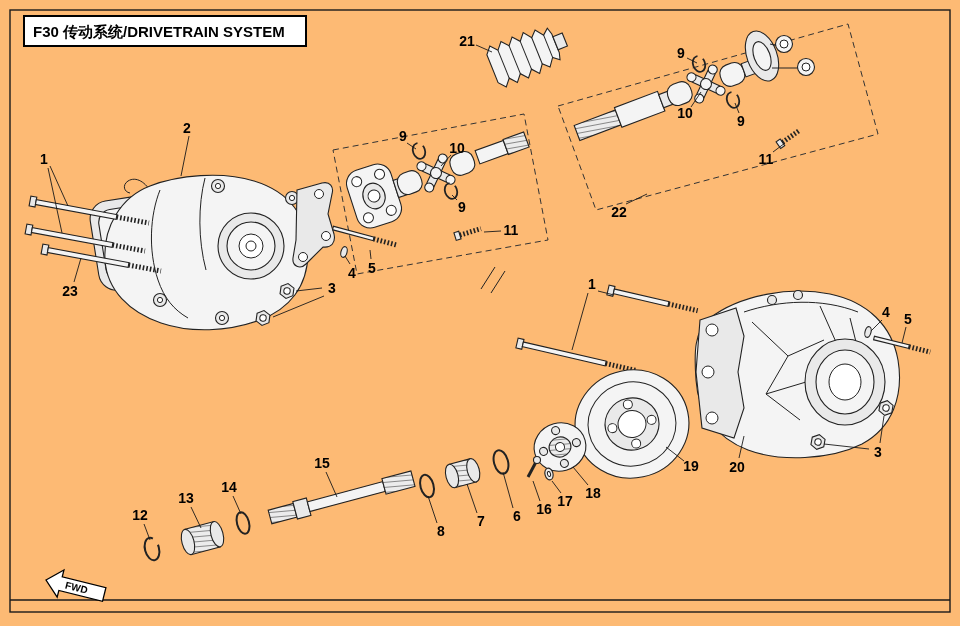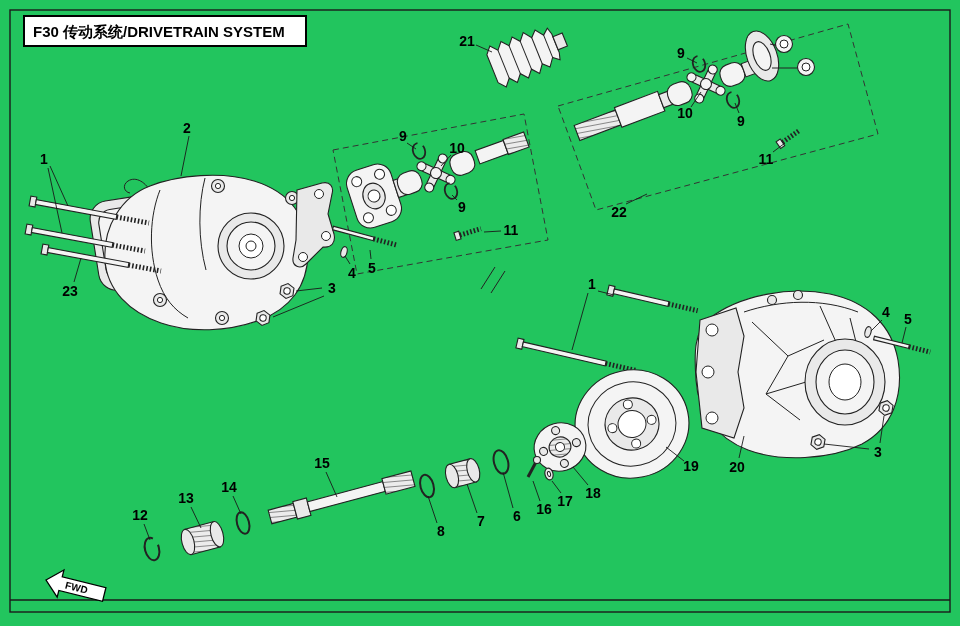--- a/index.html
+++ b/index.html
@@ -1,16 +1,16 @@
 <!DOCTYPE html>
 <html><head>
 <meta charset="utf-8">
 <style>
   html,body { margin:0; padding:0; background:#ffffff; }
-  .page { position:relative; width:960px; height:626px; background:#22c55e;
+  .page { position:relative; width:960px; height:626px; background:#fdba74;
           font-family:"Liberation Sans", sans-serif; overflow:hidden; }
   svg { display:block; }
   .frame   { fill:none; stroke:#1a1a1a; stroke-width:1.4; }
   .titlebox{ fill:#ffffff; stroke:#000; stroke-width:2; }
   .title-text { font:bold 15px "Liberation Sans", sans-serif; fill:#000; }
   .callout { font:bold 14px "Liberation Sans", sans-serif; fill:#000; text-anchor:middle; }
   .leader  { stroke:#1a1a1a; stroke-width:0.9; fill:none; }
   .part  { fill:#f4f4f4; stroke:#222; stroke-width:1.1; }
   .part2 { fill:#e9e9e9; stroke:#222; stroke-width:1.1; }
   .hole  { fill:#ffffff; stroke:#222; stroke-width:1; }

